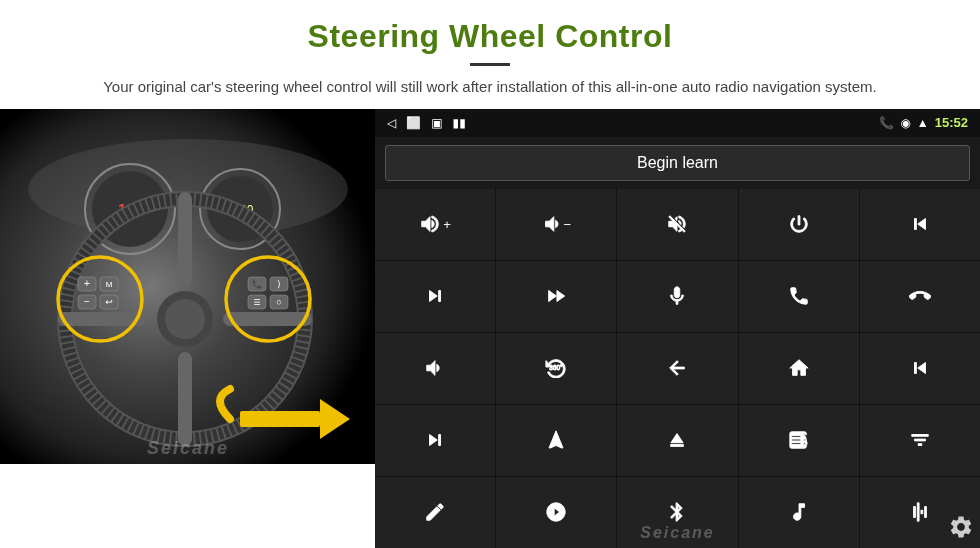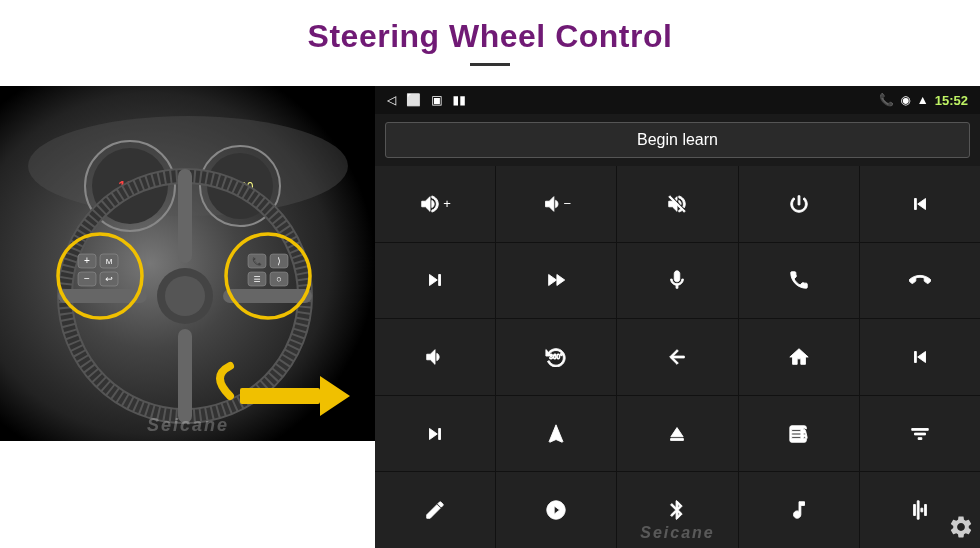--- a/index.html
+++ b/index.html
@@ -21,21 +21,21 @@
 
     .header-section {
       width: 100%;
       text-align: center;
       padding: 18px 60px 10px;
     }
 
     .main-title {
       font-size: 32px;
       font-weight: 900;
-      color: #701a75;
+      color: #4d7c0f;
       letter-spacing: 0.5px;
     }
 
     .title-divider {
       width: 40px;
       height: 3px;
       background: #333;
       margin: 8px auto 10px;
     }
 
@@ -173,20 +173,21 @@
     }
   </style>
 </head>
 <body>
 
 <div class="page-wrapper">
 
   <div class="header-section">
     <h1 class="main-title">Steering Wheel Control</h1>
     <div class="title-divider"></div>
+    <p class="subtitle-text">Your original car's steering wheel control will still work after installation of this all-in-one auto radio navigation system.</p>
   </div>
 
   <div class="content-section">
 
     <div class="car-image-panel">
       <div class="steering-wheel-bg">
         <svg class="sw-svg" viewBox="0 0 375 355" xmlns="http://www.w3.org/2000/svg">
 
           <defs>
             <radialGradient id="bgGrad" cx="40%" cy="50%" r="60%">

